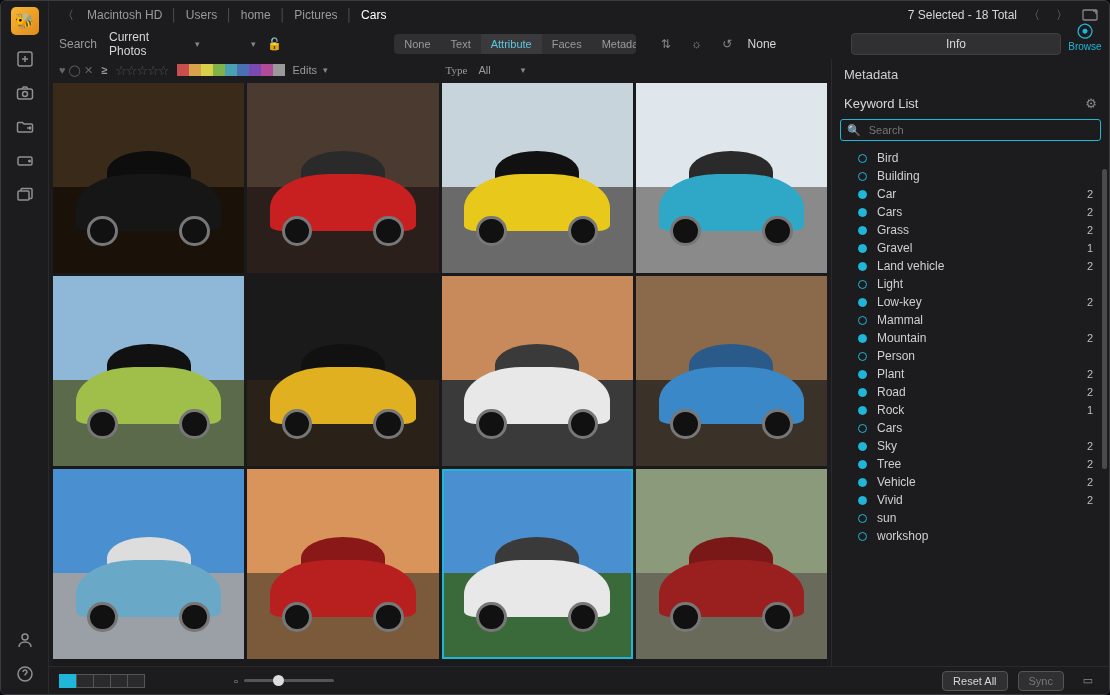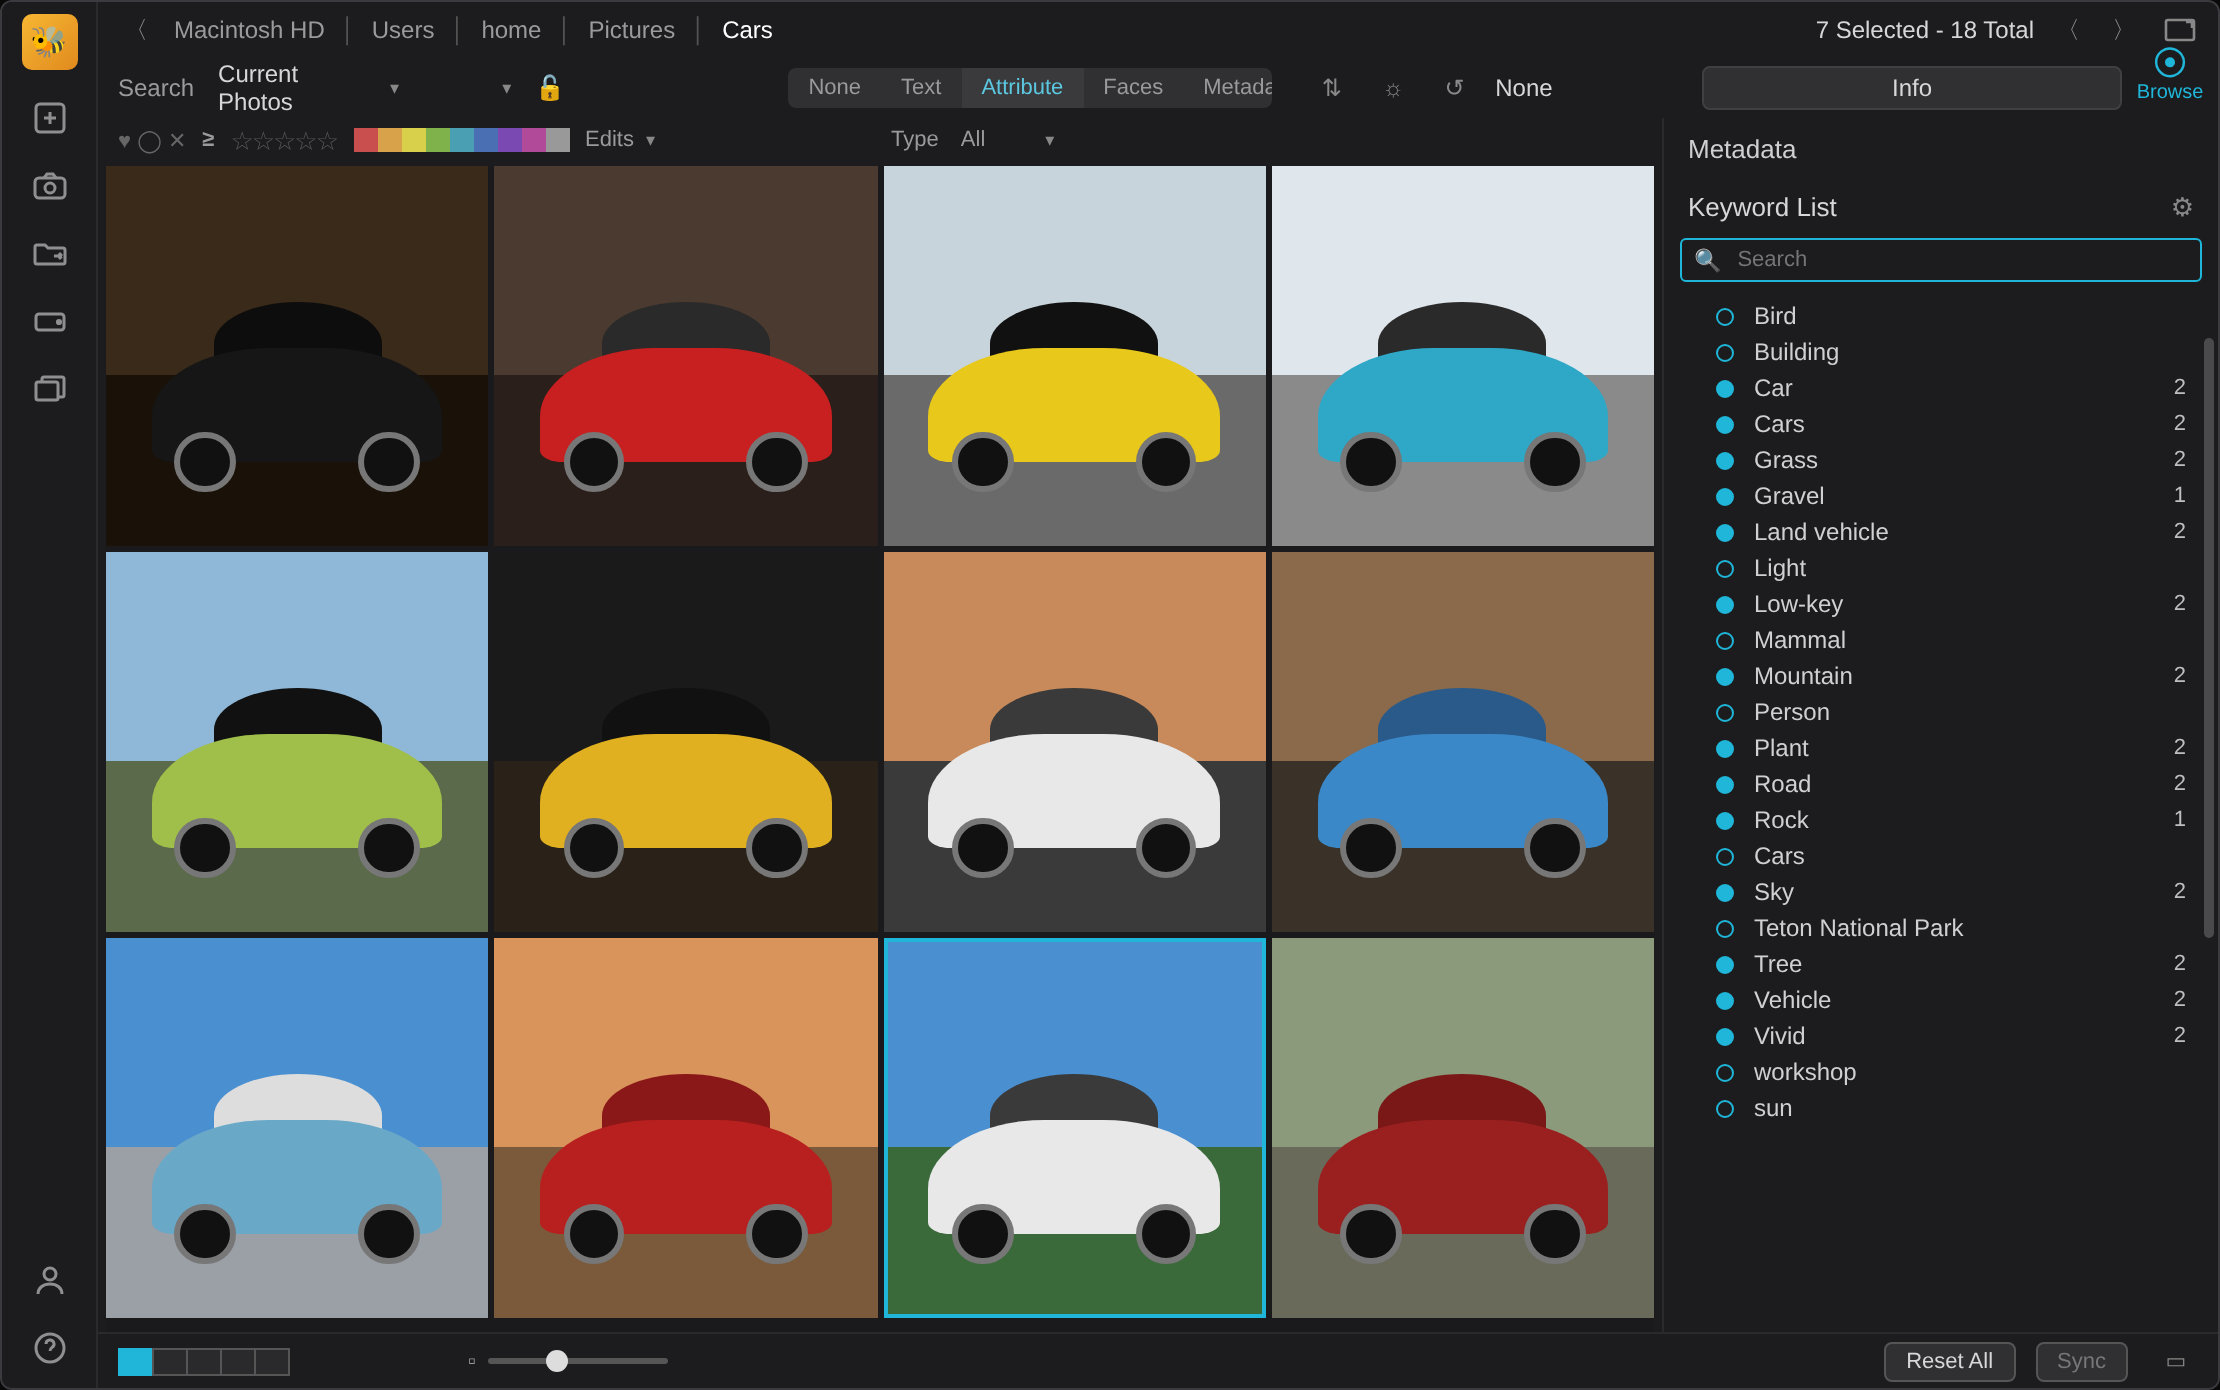--- a/index.html
+++ b/index.html
@@ -204,21 +204,21 @@
       <div style="background: rgb(74, 111, 178);"></div>
       <div style="background: rgb(122, 74, 178);"></div>
       <div style="background: rgb(178, 74, 154);"></div>
       <div style="background: rgb(153, 153, 153);"></div>
     </div>
   <div class="dd">
       <span>Edits</span>
       <span class="chev">▾</span>
     </div>
   <div style="width:100px"></div>
-  <div class="dd"><span style="color:#9a9a9c;">Type</span>&nbsp;<span>All</span><span style="width:20px"></span><span class="chev">▾</span></div>
+  <div class="dd"><span style="color:#9a9a9c;font-family:Liberation Serif, serif;">Type</span>&nbsp;<span>All</span><span style="width:20px"></span><span class="chev">▾</span></div>
 </div>
 
 <div class="grid" id="grid">
     <div class="thumb" style="background: linear-gradient(rgb(58, 42, 26) 0%, rgb(58, 42, 26) 55%, rgb(26, 18, 8) 55%);">
       <div class="roof" style="background: rgb(13, 13, 13);"></div>
       <div class="body" style="background: rgb(22, 22, 22);"></div>
       <div class="wheel w1"></div>
       <div class="wheel w2"></div>
     </div>
     <div class="thumb" style="background: linear-gradient(rgb(74, 58, 48) 0%, rgb(74, 58, 48) 55%, rgb(42, 31, 26) 55%);">
@@ -373,45 +373,41 @@
       <div class="kw">
         <div class="dot"></div>
         <span>Cars</span>
       </div>
       <div class="kw">
         <div class="dot f"></div>
         <span>Sky</span>
         <span class="cnt">2</span>
       </div>
       <div class="kw">
-        <div class="dot"></div>
-        <span>Teton National Park</span>
-      </div>
-      <div class="kw">
         <div class="dot f"></div>
         <span>Tree</span>
         <span class="cnt">2</span>
       </div>
       <div class="kw">
         <div class="dot f"></div>
         <span>Vehicle</span>
         <span class="cnt">2</span>
       </div>
       <div class="kw">
         <div class="dot f"></div>
         <span>Vivid</span>
         <span class="cnt">2</span>
       </div>
       <div class="kw">
         <div class="dot"></div>
+        <span>sun</span>
+      </div>
+      <div class="kw">
+        <div class="dot"></div>
         <span>workshop</span>
-      </div>
-      <div class="kw">
-        <div class="dot"></div>
-        <span>sun</span>
       </div>
     </div>
   <div class="scrollbar" style="top:110px;height:300px;"></div>
 </div>
 
 <div class="bottombar">
   <div class="viewseg">
     <div class="on"></div>
     <div></div>
     <div></div>

